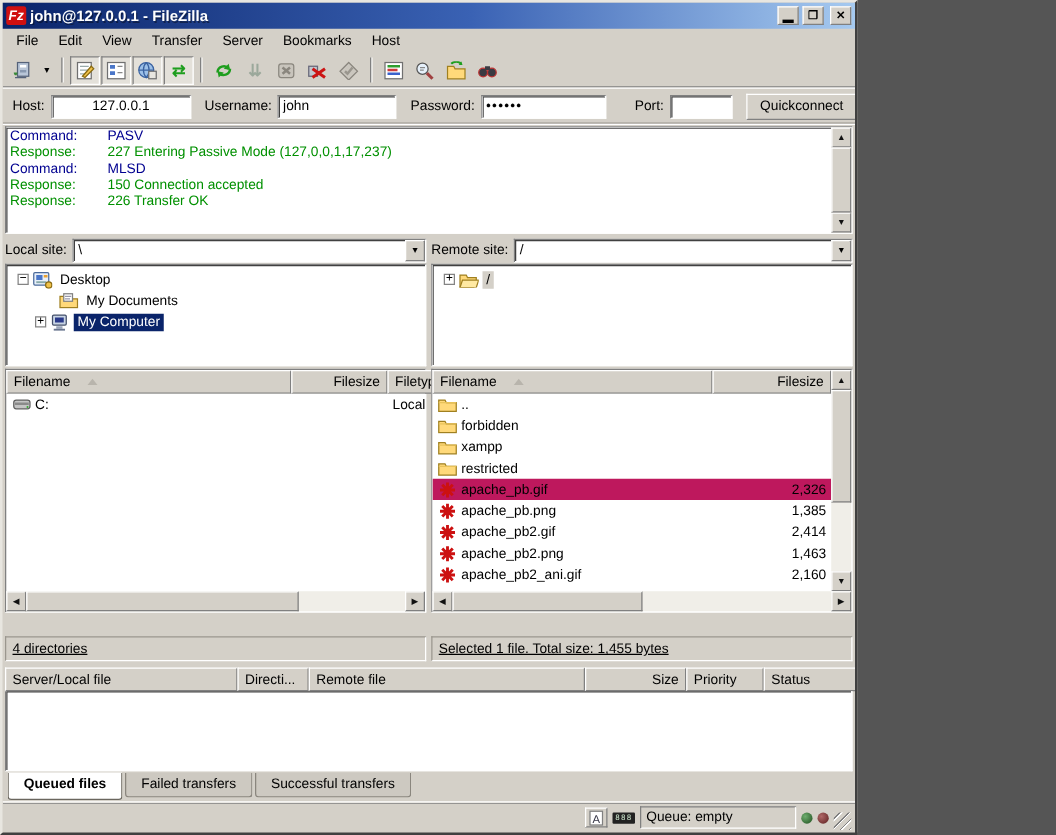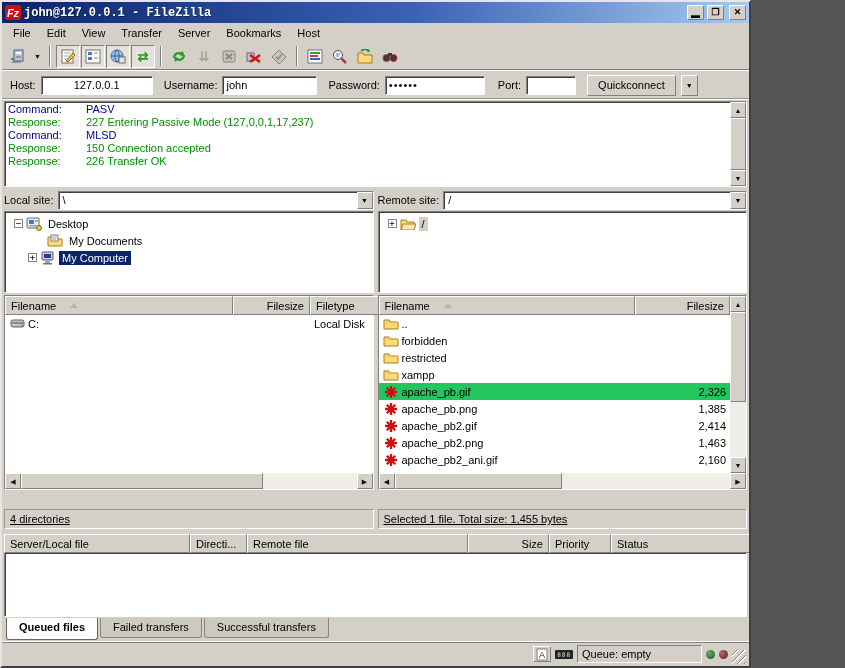--- a/index.html
+++ b/index.html
@@ -1,33 +1,33 @@
 <!DOCTYPE html>
 <html style="--command: #000090; --response: #009000; --selection: #0a246a; --chrome: #d4d0c8; --title_start: #0a246a; --title_end: #a6caf0;"><head>
 <meta charset="utf-8">
 <style>
   html,body{margin:0;padding:0;background:#555;}
   *{box-sizing:border-box;}
   .window{
-    width:751px;height:668px;
+    width:686px;height:668px;
     background:var(--chrome,#d4d0c8);
     border:2px solid;border-color:#e8e6e0 #404040 #404040 #e8e6e0;
     font-family:"Liberation Sans",sans-serif;font-size:11px;color:#000;
     display:flex;flex-direction:column;overflow:hidden;
   }
   
   .out{border:1px solid;border-color:#ffffff #808080 #808080 #ffffff;}
   .deep{border:1px solid;border-color:#808080 #ffffff #ffffff #808080;box-shadow:inset 1px 1px 0 #404040;background:#fff;}
   
   .titlebar{height:21px;flex:0 0 21px;display:flex;align-items:center;padding:0 3px;gap:3px;
     background:linear-gradient(90deg,var(--title_start,#0a246a) 0%,#3a62b4 55%,var(--title_end,#a6caf0) 100%);}
   .fzlogo{width:16px;height:15px;background:#d01010;color:#fff;font-weight:bold;font-size:11px;
     font-style:italic;display:flex;align-items:center;justify-content:center;border-radius:2px;flex:0 0 16px;}
   .title-text{color:#fff;font-weight:bold;font-size:12px;flex:1;white-space:nowrap;overflow:hidden;
-    text-shadow:1px 1px 0 rgba(0,0,0,.4);font-family:Liberation Mono, monospace;}
+    text-shadow:1px 1px 0 rgba(0,0,0,.4);}
   .winbtn{width:17px;height:15px;background:#d4d0c8;display:flex;align-items:center;justify-content:center;
     font-size:9px;font-weight:bold;line-height:1;}
   .winbtn.min span{margin-top:6px;}
   
   .menubar{height:19px;flex:0 0 19px;display:flex;align-items:center;padding-left:3px;}
   .menu-item{padding:2px 8px;}
   
   .toolbar{height:29px;flex:0 0 29px;display:flex;align-items:center;padding:1px 4px;gap:1px;
     border-bottom:1px solid #fff;box-shadow:0 -1px 0 #808080 inset;}
   .tool-btn{width:24px;height:23px;display:flex;align-items:center;justify-content:center;border:1px solid transparent;}
@@ -78,21 +78,21 @@
   .listwrap{flex:1;display:flex;flex-direction:column;background:#fff;min-height:0;}
   .list-main{flex:1;display:flex;min-height:0;}
   .list-cols{flex:1;display:flex;flex-direction:column;min-width:0;}
   .list-header{height:19px;flex:0 0 19px;display:flex;background:#d4d0c8;}
   .hcell{border:1px solid;border-color:#ffffff #808080 #808080 #ffffff;background:#d4d0c8;
     padding:2px 5px;display:flex;align-items:center;white-space:nowrap;overflow:hidden;}
   .sortmark{width:0;height:0;border-left:4px solid transparent;border-right:4px solid transparent;
     border-bottom:5px solid #b8b4ac;margin-left:14px;}
   .list-body{flex:1;background:#fff;overflow:hidden;}
   .frow{height:17px;display:flex;align-items:center;white-space:nowrap;}
-  .frow.selected{background:#22c55e;}
+  .frow.selected{background:#be185d;}
   .fcell{padding:0 4px;display:flex;align-items:center;gap:3px;overflow:hidden;}
   .num{justify-content:flex-end;text-align:right;display:flex;}
   .icon16{width:16px;height:14px;flex:0 0 16px;display:flex;align-items:center;justify-content:center;}
   .status-line{height:20px;flex:0 0 20px;margin-top:19px;display:flex;align-items:center;padding:1px 5px;
     border:1px solid;border-color:#9a968e #ffffff #ffffff #9a968e;white-space:nowrap;overflow:hidden;text-decoration:underline;}
   
   .splitter{flex:0 0 4px;}
   .queue{flex:0 0 83px;display:flex;flex-direction:column;margin:0 2px;}
   .queue-body{flex:1;background:#fff;}
   
@@ -264,21 +264,21 @@
     </span>
   </div>
 
   <div class="quickbar">
     <span>Host:</span>
     <input class="qc-input deep" style="width: 112px; text-align: center;" value="127.0.0.1">
     <span style="margin-left:6px">Username:</span>
     <input class="qc-input deep" style="width: 95px;" value="john">
     <span style="margin-left:6px">Password:</span>
     <input class="qc-input deep" style="width: 100px; letter-spacing: 1px;" value="••••••">
-    <span style="margin-left:8px">Port:</span>
+    <span style="margin-left:18px">Port:</span>
     <input class="qc-input deep" style="width: 50px;" value="">
     <button class="qc-btn out" style="margin-left:6px">Quickconnect</button>
     <span class="qc-dd out">▼</span>
   </div>
 
   <div class="logwrap deep">
     <div class="loglines">
       <div class="logline">
           <span class="loglabel k-command">Command:</span>
           <span class="k-command">PASV</span>
@@ -463,33 +463,33 @@
                 <span class="fcell num" style="width:95px;flex:0 0 95px"></span>
               </div>
               <div class="frow">
                 <span class="fcell" style="flex:1">
                     <span class="icon16">
                       <svg width="16" height="13">
                         <path d="M1 3 h5 l1 2 h8 v7 h-14 z" fill="#ffd97a" stroke="#a08020"></path>
                         <path d="M1 5 h14" stroke="#e8c25a"></path>
                       </svg>
                     </span>
-                    <span>restricted</span>
+                    <span>xampp</span>
                   </span>
                 <span class="fcell num" style="width:95px;flex:0 0 95px"></span>
               </div>
               <div class="frow">
                 <span class="fcell" style="flex:1">
                     <span class="icon16">
                       <svg width="16" height="13">
                         <path d="M1 3 h5 l1 2 h8 v7 h-14 z" fill="#ffd97a" stroke="#a08020"></path>
                         <path d="M1 5 h14" stroke="#e8c25a"></path>
                       </svg>
                     </span>
-                    <span>xampp</span>
+                    <span>restricted</span>
                   </span>
                 <span class="fcell num" style="width:95px;flex:0 0 95px"></span>
               </div>
               <div class="frow selected">
                 <span class="fcell" style="flex:1">
                     <span class="icon16">
                       <svg width="14" height="14">
                         <path d="M7 1 V13 M1 7 H13 M2.8 2.8 L11.2 11.2 M11.2 2.8 L2.8 11.2" stroke="#cc1111" stroke-width="2.3"></path>
                       </svg>
                     </span>

